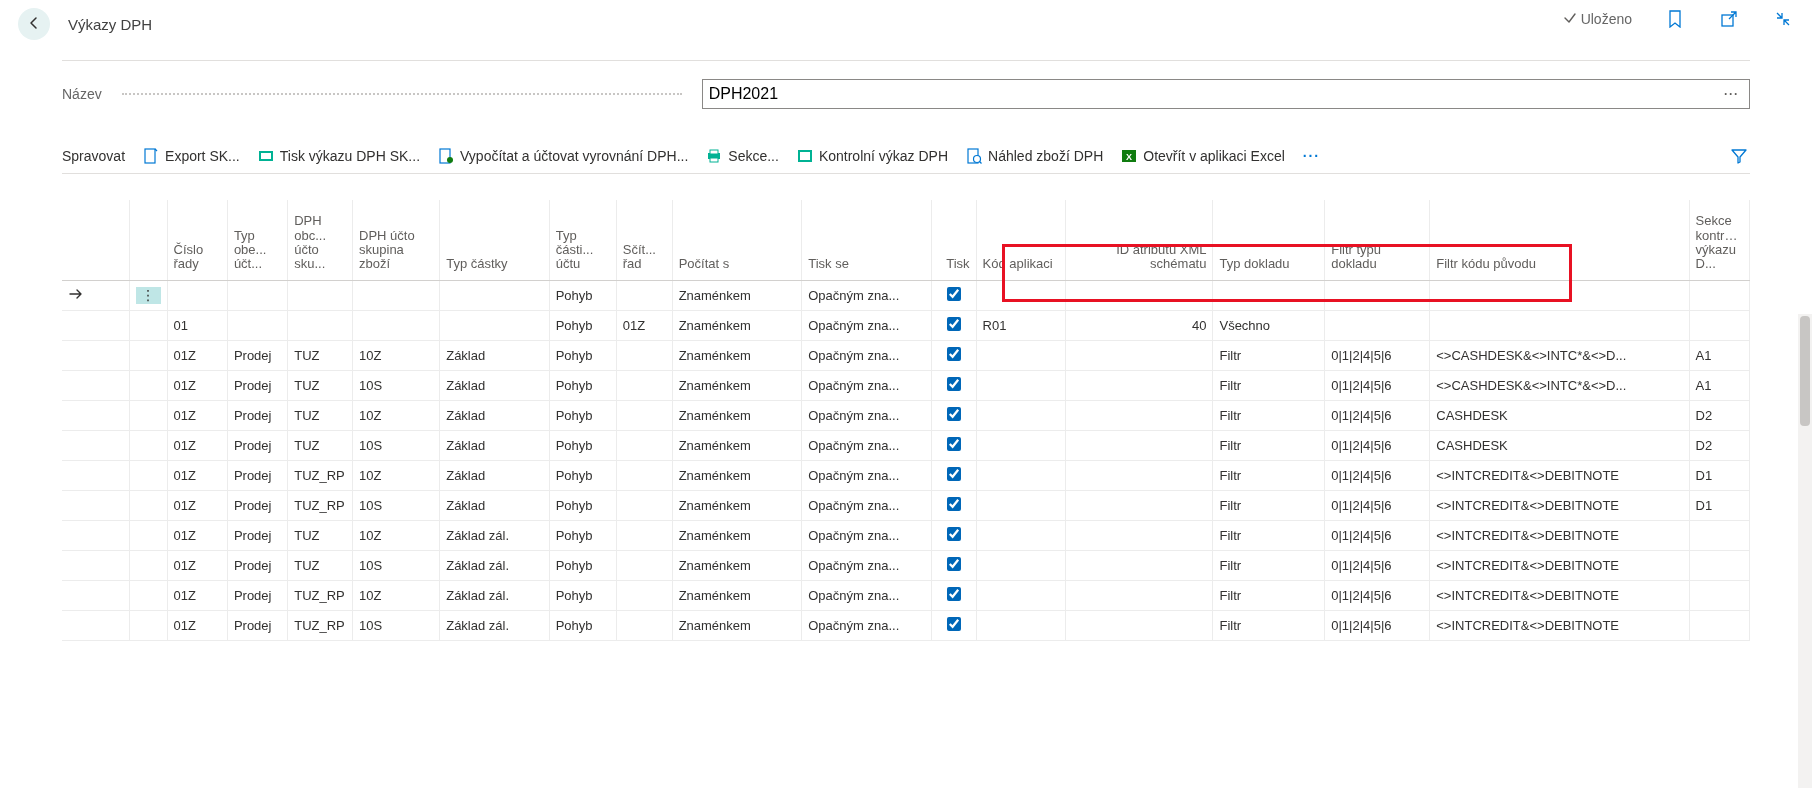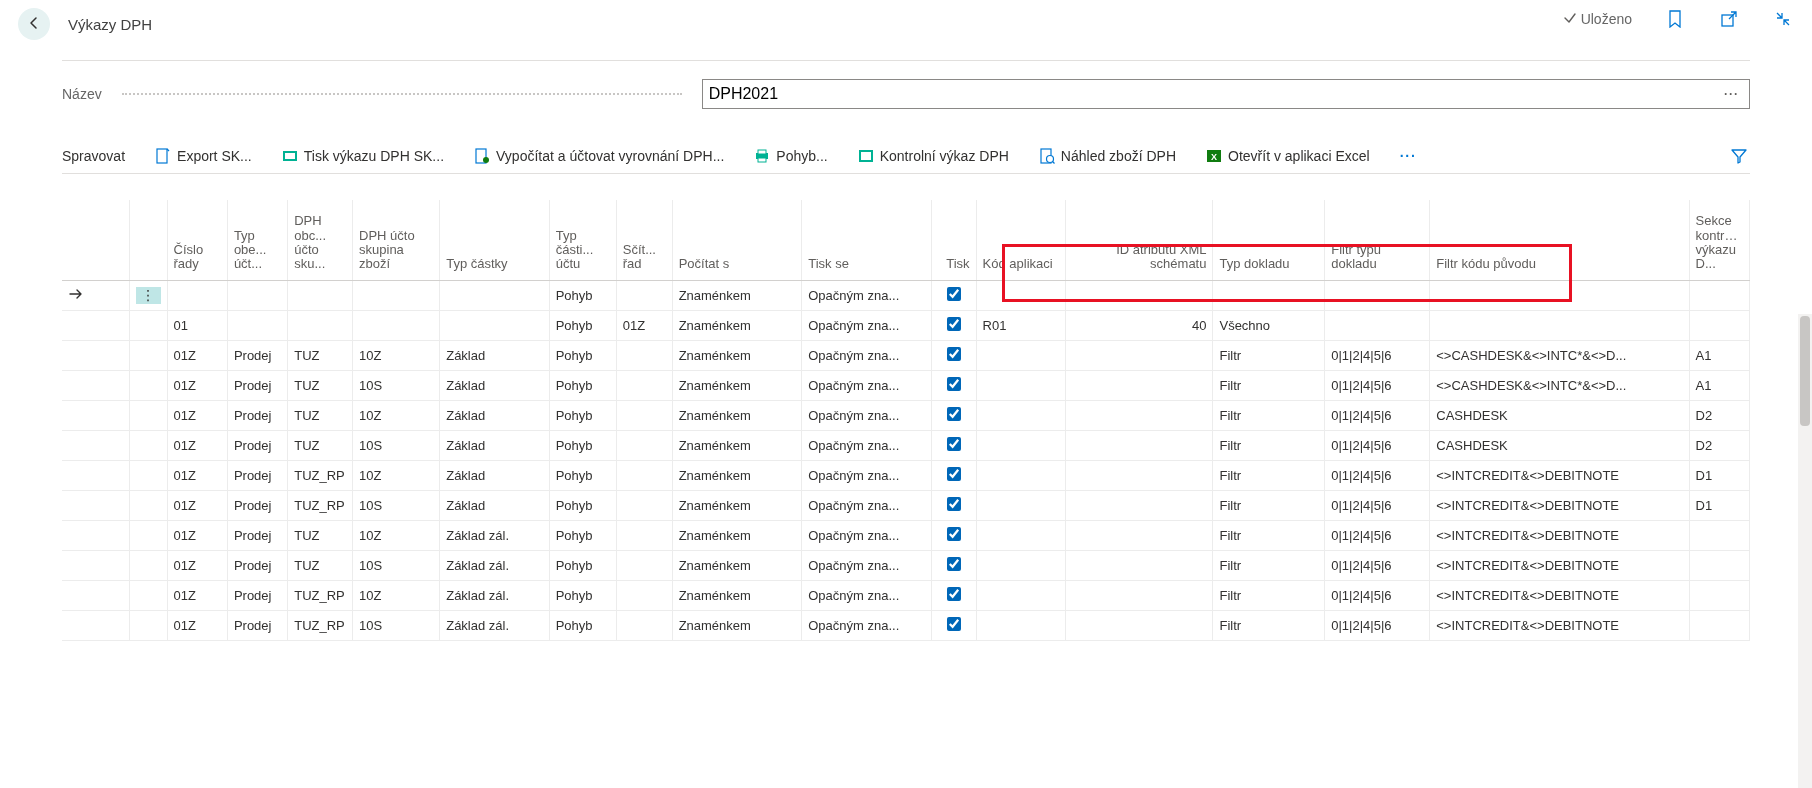--- a/index.html
+++ b/index.html
@@ -58,21 +58,21 @@
     height: 30px;
     padding: 0 6px;
   }
   .name-input {
     flex: 1;
     border: none; outline: none;
     font-size: 16px;
   }
   .ellipsis-btn { cursor: pointer; padding: 0 4px; color: #605e5c; font-weight: bold; letter-spacing: 1px; font-size:12px;}
   .toolbar {
-    display: flex; align-items: center; gap: 30px;
+    display: flex; align-items: center; gap: 18px;
     margin-bottom: 6px;
     flex-wrap: nowrap;
   }
   .toolbar .tb-item {
     display: flex; align-items: center; gap: 6px;
     font-size: 14px; color: #323130; cursor: pointer;
     white-space: nowrap;
   }
   .toolbar .tb-sep { flex: 1; }
   .icon-sq {
@@ -220,21 +220,21 @@
       <span>Vypočítat a účtovat vyrovnání DPH...</span>
     </div>
     <div class="tb-item">
       <span class="icon-sq">
           <svg width="16" height="16" viewBox="0 0 16 16">
             <rect x="2" y="5" width="12" height="6" fill="#00b294"></rect>
             <rect x="4" y="2" width="8" height="4" fill="#fff" stroke="#00b294"></rect>
             <rect x="4" y="10" width="8" height="4" fill="#fff" stroke="#00b294"></rect>
           </svg>
         </span>
-      <span>Pohyb...</span>
+      <span>Sekce...</span>
     </div>
     <div class="tb-item">
       <span class="icon-sq">
           <svg width="16" height="16" viewBox="0 0 16 16">
             <rect x="1" y="2" width="14" height="12" fill="#00b294"></rect>
             <rect x="3" y="4" width="10" height="8" fill="#fff"></rect>
           </svg>
         </span>
       <span>Kontrolní výkaz DPH</span>
     </div>

